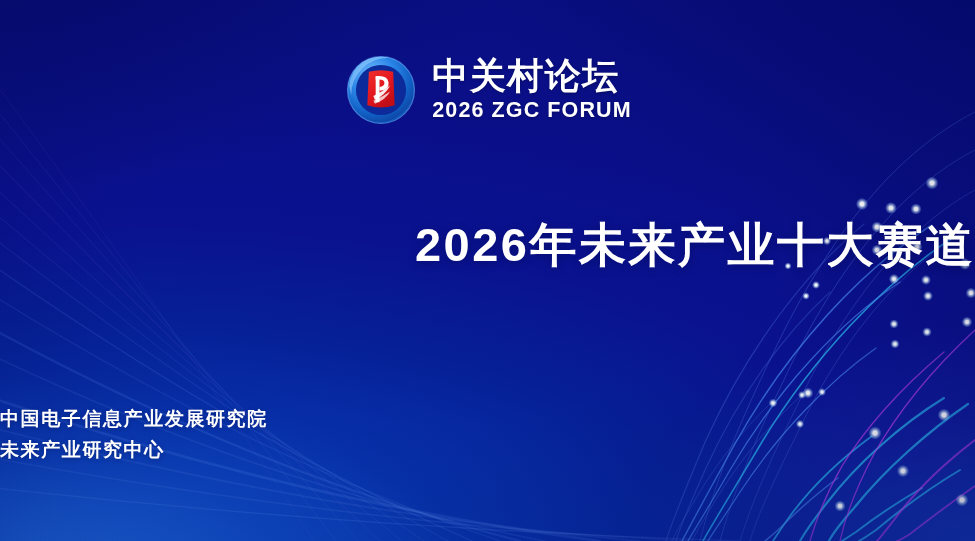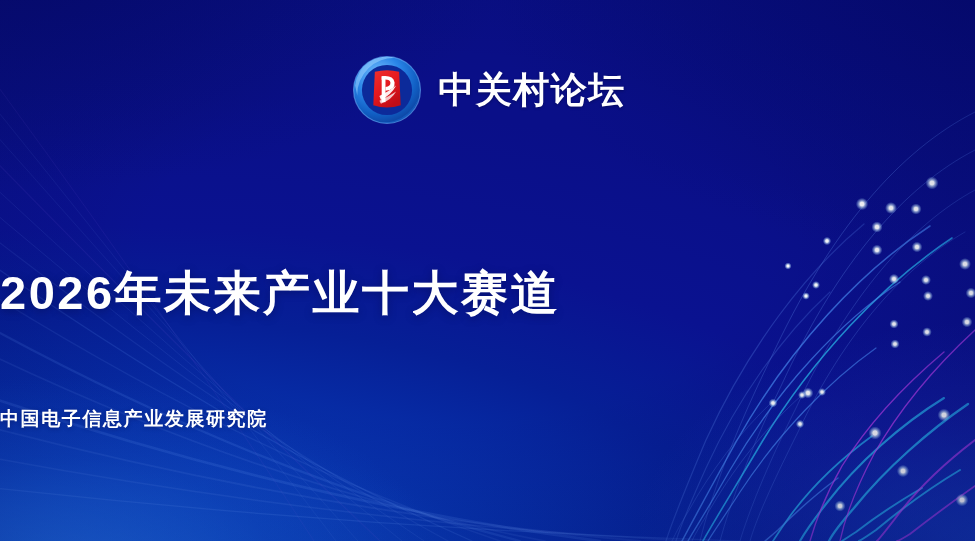--- a/index.html
+++ b/index.html
@@ -124,28 +124,27 @@
     letter-spacing: 3px;
     text-shadow: 0 1px 4px rgba(0,0,0,0.28);
     white-space: nowrap;
   }
 
   .main-title {
     position: absolute;
     left: 0;
     right: 0;
     top: 214px;
-    text-align: left;
+    text-align: right;
     font-size: 47px;
     font-weight: bold;
     color: #ffffff;
     letter-spacing: 2.5px;
     text-shadow: 0 2px 8px rgba(0,10,70,0.45);
     white-space: nowrap;
-    margin-top: 48px;
   }
 
   .footer {
     position: absolute;
     left: 0;
     right: 0;
     top: 404px;
     text-align: left;
   }
   .footer-line {
@@ -375,25 +374,27 @@
           <g fill="#ffffff">
             <path d="M 43 32 L 43 66 L 48 66 L 48 32 Z"></path>
             <path d="M 43 32 Q 58 30 60 40 Q 61 50 48 51 L 48 46 Q 55 45 54.5 40 Q 54 35 43 36.5 Z"></path>
             <path d="M 40 58 Q 52 52 62 44 Q 56 56 42 63 Z" opacity="0.92"></path>
             <path d="M 40 64 Q 52 59 62 52 Q 56 63 42 68 Z" opacity="0.75"></path>
           </g>
         </svg>
 
         <div class="brand-words">
           <div class="brand-cn">中关村论坛</div>
+          <div class="brand-en">2026 ZGC FORUM</div>
         </div>
       </div>
 
     </div>
 
     <div class="main-title">2026年未来产业十大赛道</div>
 
     <div class="footer">
       <div class="footer-line">中国电子信息产业发展研究院</div>
+      <div class="footer-line">未来产业研究中心</div>
     </div>
 
   </div>
 </div>
 
 </body></html>

